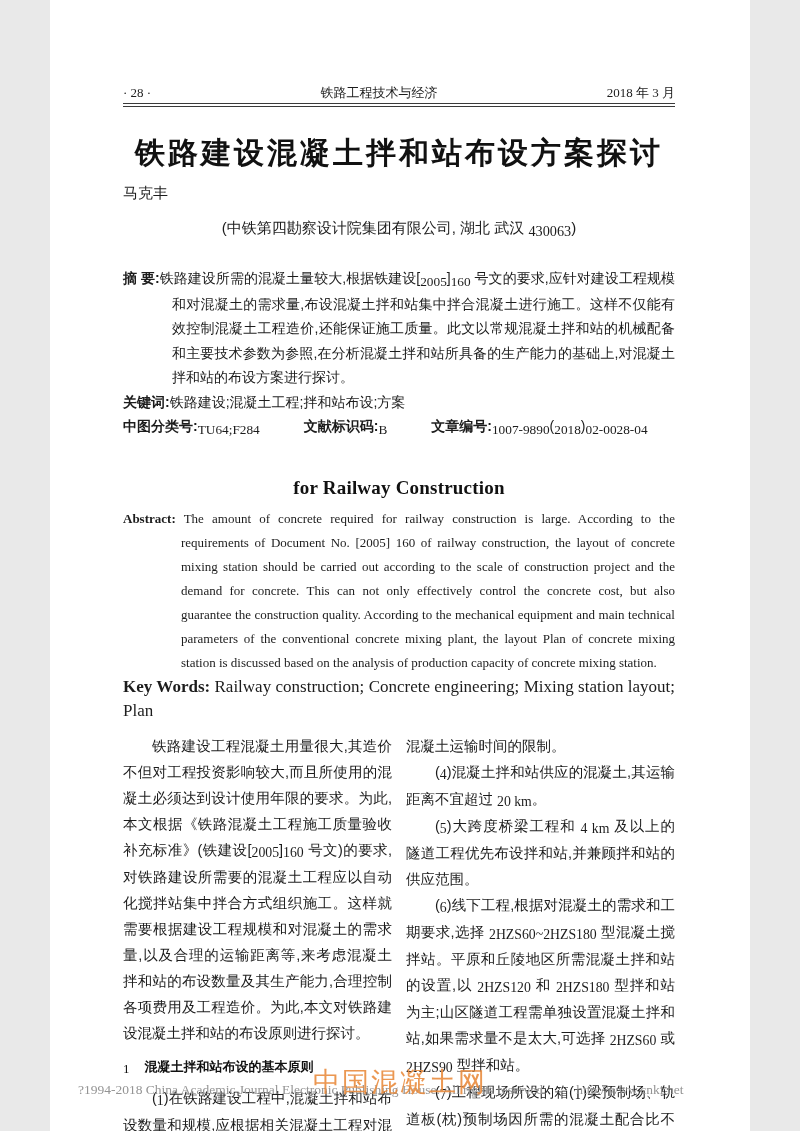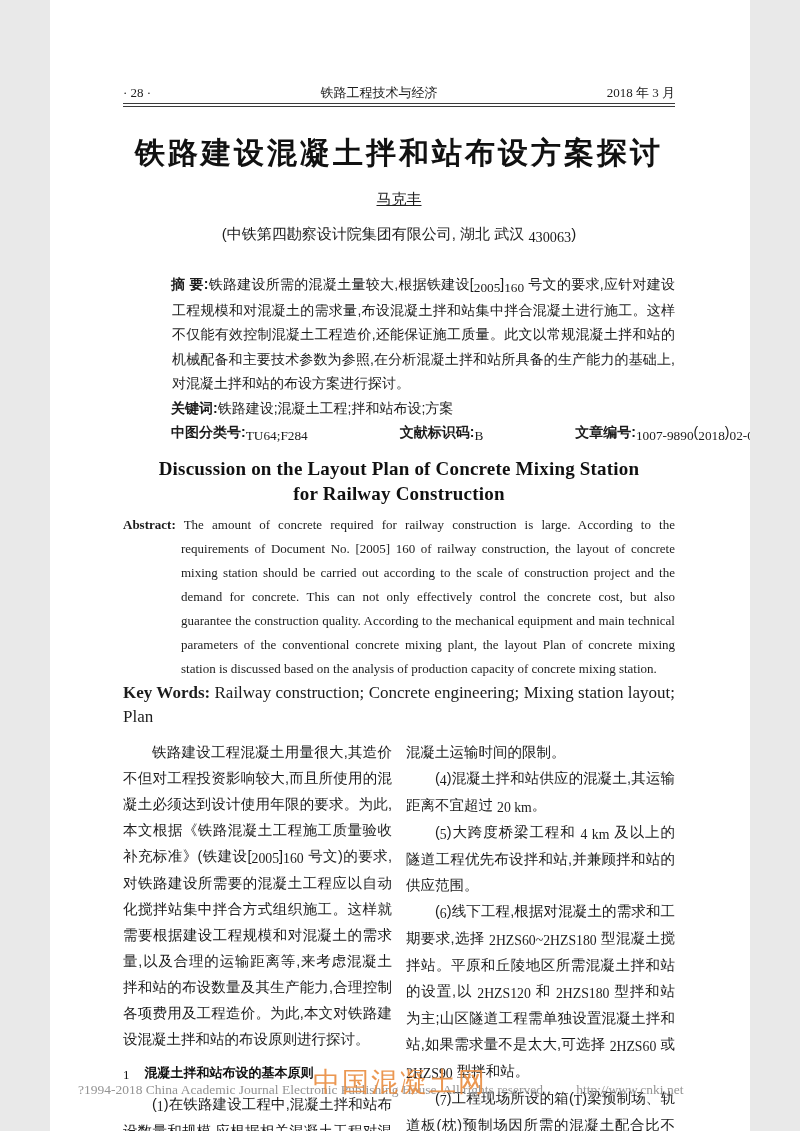--- a/index.html
+++ b/index.html
@@ -19,32 +19,32 @@
     position:absolute;top:103px;left:73px;right:75px;height:2px;
     border-top:1.6px solid #3a3a3a;border-bottom:1px solid #3a3a3a;
   }
   
   .content{position:absolute;top:120px;left:73px;right:75px;}
   .cn-title{
     margin:14px 0 0 0;text-align:center;
     font-family:"Liberation Sans","DejaVu Sans",sans-serif;
     font-size:30px;font-weight:600;letter-spacing:3px;line-height:38px;color:#111;
   }
-  .author{margin-top:17px;text-align:center;font-size:15px;line-height:19px;
-    font-family:"Liberation Sans","DejaVu Sans",sans-serif;text-decoration:underline;}
+  .author{margin-top:11px;font-size:15px;line-height:19px;
+    font-family:"Liberation Sans","DejaVu Sans",sans-serif;}
   .affiliation{margin-top:16px;text-align:center;font-size:15px;line-height:19px;
     font-family:"Liberation Sans","DejaVu Sans",sans-serif;}
   .cn-abstract{
     margin-top:28px;font-size:14px;line-height:24.5px;text-align:justify;
     font-family:"Liberation Sans","DejaVu Sans",sans-serif;
     padding-left:49px;text-indent:-49px;
   }
   .cn-line{font-size:14px;line-height:24.5px;text-align:justify;
     font-family:"Liberation Sans","DejaVu Sans",sans-serif;}
-  .label-cn{font-weight:bold;margin-left:48px;}
+  .label-cn{font-weight:bold;}
   .meta-row{display:flex;gap:44px;}
   .meta-item{white-space:nowrap;}
   
   .en-title{
     margin:10px 0 0 0;text-align:center;font-weight:bold;
     font-size:19px;line-height:25px;letter-spacing:.2px;color:#111;
   }
   .en-abstract{
     margin-top:7px;font-size:13px;line-height:24px;text-align:justify;
     padding-left:58px;text-indent:-58px;
@@ -104,21 +104,21 @@
     <div class="cn-abstract"><span class="label-cn">摘  要:</span><span>铁路建设所需的混凝土量较大,根据铁建设[<span class="lat">2005</span>]<span class="lat">160</span> 号文的要求,应针对建设工程规模和对混凝土的需求量,布设混凝土拌和站集中拌合混凝土进行施工。这样不仅能有效控制混凝土工程造价,还能保证施工质量。此文以常规混凝土拌和站的机械配备和主要技术参数为参照,在分析混凝土拌和站所具备的生产能力的基础上,对混凝土拌和站的布设方案进行探讨。</span></div>
 
     <div class="cn-line"><span class="label-cn">关键词:</span><span>铁路建设;混凝土工程;拌和站布设;方案</span></div>
 
     <div class="cn-line meta-row">
       <span class="meta-item"><span class="label-cn">中图分类号:</span><span><span class="lat">TU64;F284</span></span></span>
       <span class="meta-item"><span class="label-cn">文献标识码:</span><span><span class="lat">B</span></span></span>
       <span class="meta-item"><span class="label-cn">文章编号:</span><span><span class="lat">1007-9890</span>(<span class="lat">2018</span>)<span class="lat">02-0028-04</span></span></span>
     </div>
 
-    <h2 class="en-title"><span>Discussion on the Layout Plan of Concrete Mixing Station</span><br><span>for Railway Construction</span></h2>
+    <h2 class="en-title"><br><span>for Railway Construction</span></h2>
 
     <div class="en-abstract"><span class="label-en">Abstract:</span> <span>The amount of concrete required for railway construction is large. According to the requirements of Document No. [2005] 160 of railway construction, the layout of concrete mixing station should be carried out according to the scale of construction project and the demand for concrete. This can not only effectively control the concrete cost, but also guarantee the construction quality. According to the mechanical equipment and main technical parameters of the conventional concrete mixing plant, the layout Plan of concrete mixing station is discussed based on the analysis of production capacity of concrete mixing station.</span></div>
 
     <div class="en-keywords"><span class="label-en">Key Words:</span> <span>Railway construction; Concrete engineering; Mixing station layout; Plan</span></div>
 
     <div class="columns">
       <div class="col">
         <p>铁路建设工程混凝土用量很大,其造价不但对工程投资影响较大,而且所使用的混凝土必须达到设计使用年限的要求。为此,本文根据《铁路混凝土工程施工质量验收补充标准》(铁建设[<span class="lat">2005</span>]<span class="lat">160</span> 号文)的要求,对铁路建设所需要的混凝土工程应以自动化搅拌站集中拌合方式组织施工。这样就需要根据建设工程规模和对混凝土的需求量,以及合理的运输距离等,来考虑混凝土拌和站的布设数量及其生产能力,合理控制各项费用及工程造价。为此,本文对铁路建设混凝土拌和站的布设原则进行探讨。</p>
         <div class="section-heading"><span class="sec-num">1</span><span>混凝土拌和站布设的基本原则</span></div>
         <p>(<span class="lat">1</span>)在铁路建设工程中,混凝土拌和站布设数量和规模,应根据相关混凝土工程对混凝土的需求量和工期要求来确定。</p>

